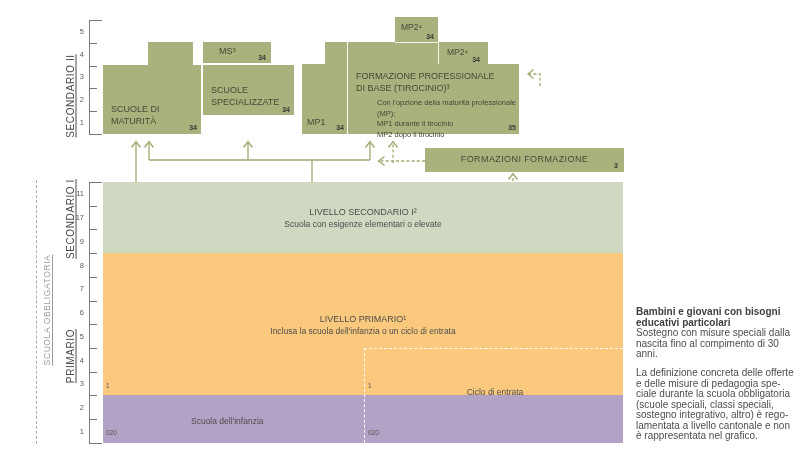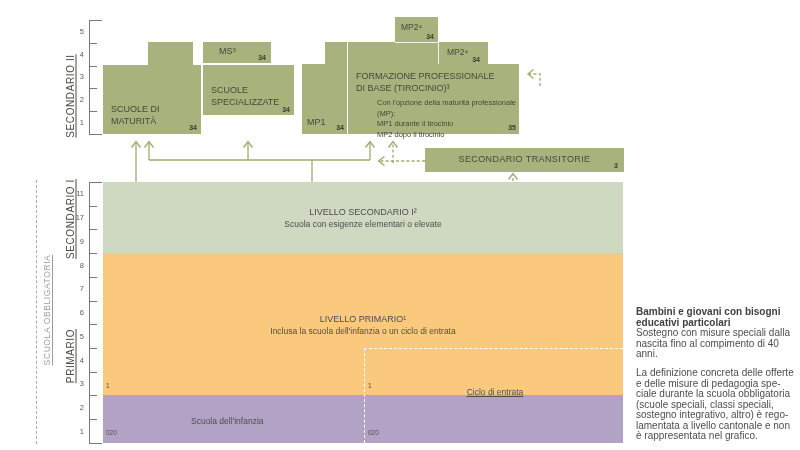--- a/index.html
+++ b/index.html
@@ -95,21 +95,21 @@
   <div class="ticknum" style="left:68px;top:427px;">1</div>
 
   <div class="band band-green" style="top:182px;height:71px;"></div>
   <div class="band band-orange" style="top:253px;height:142px;"></div>
   <div class="band band-purple" style="top:395px;height:48px;"></div>
 
   <div class="bandtitle" style="top:313px;"><span>LIVELLO PRIMARIO¹</span><br><span class="bandsub">Inclusa la scuola dell'infanzia o un ciclo di entrata</span></div>
   <div class="bandtitle" style="top:206px;"><span>LIVELLO SECONDARIO I²</span><br><span class="bandsub">Scuola con esigenze elementari o elevate</span></div>
 
   <div class="smalllabel" style="left:191px;top:416px;">Scuola dell'infanzia</div>
-  <div class="smalllabel" style="left:445px;top:387px;width:100px;text-align:center;text-decoration:underline;">Ciclo di entrata</div>
+  <div class="smalllabel" style="left:445px;top:387px;width:100px;text-align:center;">Ciclo di entrata</div>
 
   <div class="isced" style="left:106px;top:382px;">1</div>
   <div class="isced" style="left:106px;top:429px;">020</div>
   <div class="isced" style="left:368px;top:382px;">1</div>
   <div class="isced" style="left:368px;top:429px;">020</div>
 
   <div class="wdash v" style="left:364px;top:348px;height:95px;"></div>
   <div class="wdash h" style="left:364px;top:348px;width:259px;"></div>
 
   <div class="box" style="left:103px;top:65px;width:90px;height:69px;padding-left:8px;">
@@ -149,21 +149,21 @@
     <div class="boxlabel" style="left:6px;top:5px;font-size:8.5px;">MP2⁴</div>
     <div class="code" style="right:4px;bottom:2px;">34</div>
   </div>
   <div class="box hairl" style="left:438px;top:42px;width:49px;height:22px;">
     <div class="boxlabel" style="left:8px;top:5px;font-size:8.5px;">MP2⁴</div>
     <div class="code" style="right:8px;bottom:1px;">34</div>
   </div>
 
 
   <div class="box" style="left:425px;top:148px;width:199px;height:24px;">
-    <div class="boxlabel" style="left:0;right:0;top:6px;text-align:center;letter-spacing:.4px;">SECONDARIO TRANSITORIE</div>
+    <div class="boxlabel" style="left:0;right:0;top:6px;text-align:center;letter-spacing:.4px;">FORMAZIONI FORMAZIONE</div>
     <div class="code" style="right:6px;bottom:3px;">3</div>
   </div>
 
   <svg class="arrows" width="800" height="450" viewBox="0 0 800 450">
     <path d="M136,182 V142"></path>
     <path d="M131.5,147.5 L136,141.5 L140.5,147.5"></path>
     <path d="M312,182 V160 M149,160 H370"></path>
     <path d="M149,160 V142"></path>
     <path d="M144.5,147.5 L149,141.5 L153.5,147.5"></path>
     <path d="M248,160 V142"></path>
@@ -176,21 +176,21 @@
     <path d="M384.5,156.5 L378.5,161 L384.5,165.5"></path>
     <path class="d" d="M513,181 V175"></path>
     <path d="M508.5,179.5 L513,173.5 L517.5,179.5"></path>
     <path class="d" d="M540,86 V74 H529"></path>
     <path d="M533.5,69.5 L528,74 L533.5,78.5"></path>
   </svg>
 
   <div class="note note-bold" style="top:307px;">Bambini e giovani con bisogni
 educativi particolari</div>
   <div class="note" style="top:328px;">Sostegno con misure speciali dalla
-nascita fino al compimento di 40
+nascita fino al compimento di 30
 anni.</div>
   <div class="note" style="top:368px;">La definizione concreta delle offerte
 e delle misure di pedagogia spe-
 ciale durante la scuola obbligatoria
 (scuole speciali, classi speciali,
 sostegno integrativo, altro) è rego-
 lamentata a livello cantonale e non
 è rappresentata nel grafico.</div>
 
 </div>

